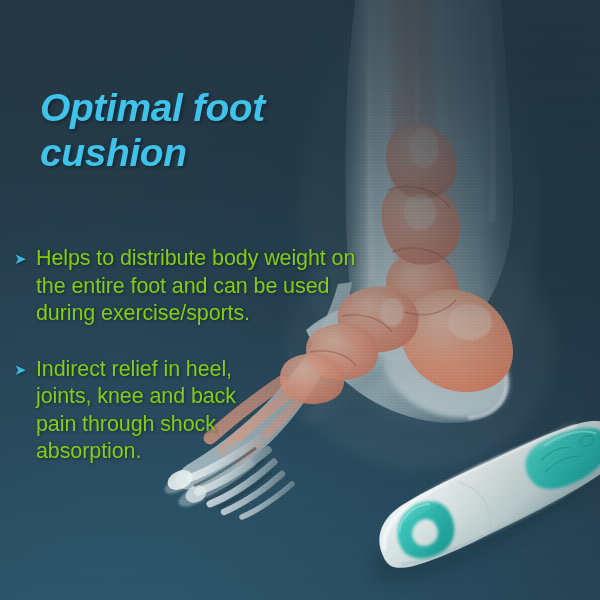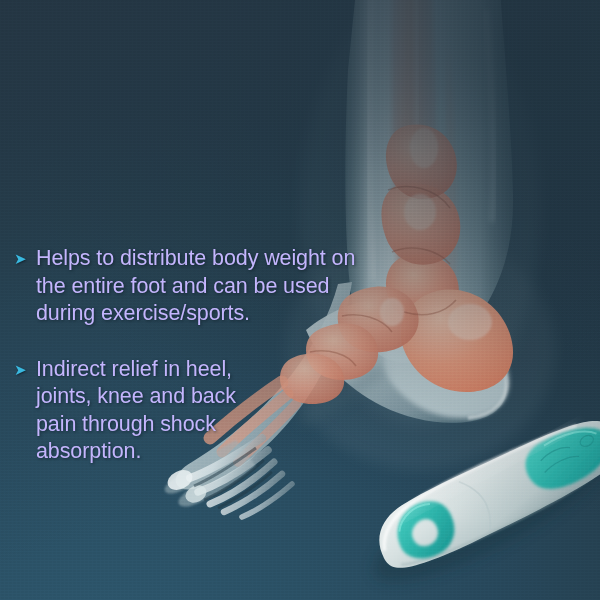--- a/index.html
+++ b/index.html
@@ -86,21 +86,21 @@
     width: 20px;
     margin-top: 6px;
     margin-right: 2px;
     color: #39b9e0;
     font-size: 15px;
     line-height: 1;
     text-shadow: 1px 1px 2px rgba(10,24,32,.6);
   }
   .bullet-text {
     flex: 1 1 auto;
-    color: #c4b5fd;
+    color: #84cc16;
     font-size: 21.5px;
     line-height: 1.28;
     letter-spacing: -0.1px;
     text-shadow: 1px 1px 3px rgba(10,24,32,.62);
     white-space: pre-line;
   }
 </style>
 </head>
 <body>
 
@@ -336,20 +336,22 @@
         <path d="M400,478 C450,472 540,474 600,482" stroke="#ffffff" stroke-width="9" fill="none" opacity=".20" filter="url(#softGlow)"></path>
       </g>
     </svg>
   </div>
 
   <div class="bg-vignette"></div>
   <div class="bg-noise"></div>
 
   <div class="copy">
 
+    <div class="headline">Optimal foot
+cushion</div>
 
     <div class="bullets">
 
       <div class="bullet">
         <span class="bullet-marker">➤</span>
         <span class="bullet-text">Helps to distribute body weight on
 the entire foot and can be used
 during exercise/sports.</span>
       </div>
 

